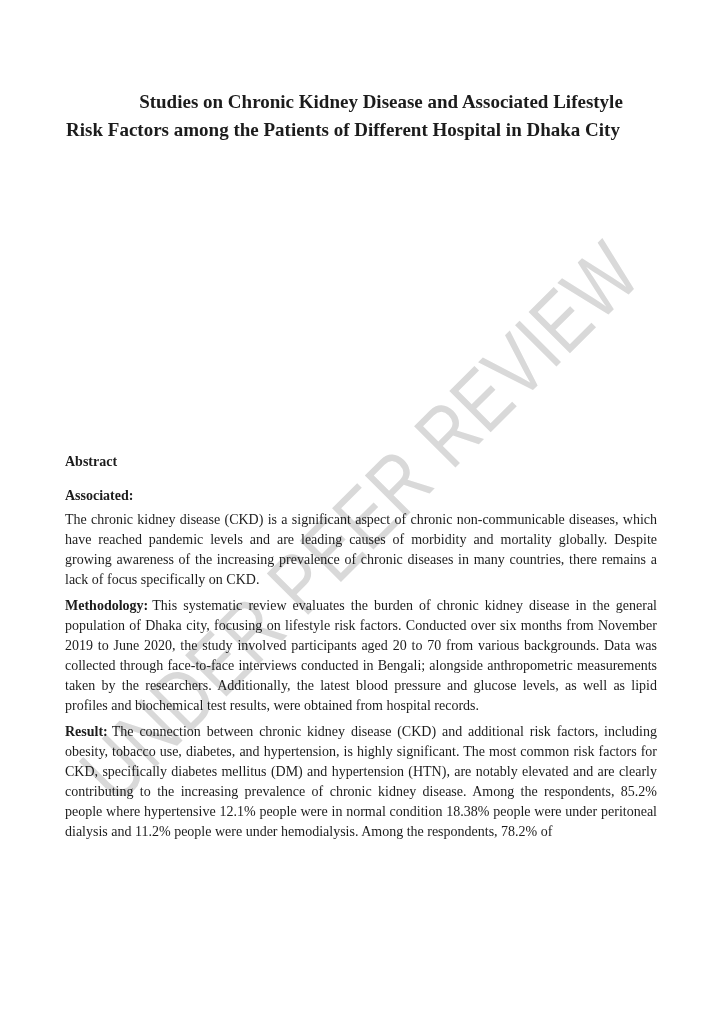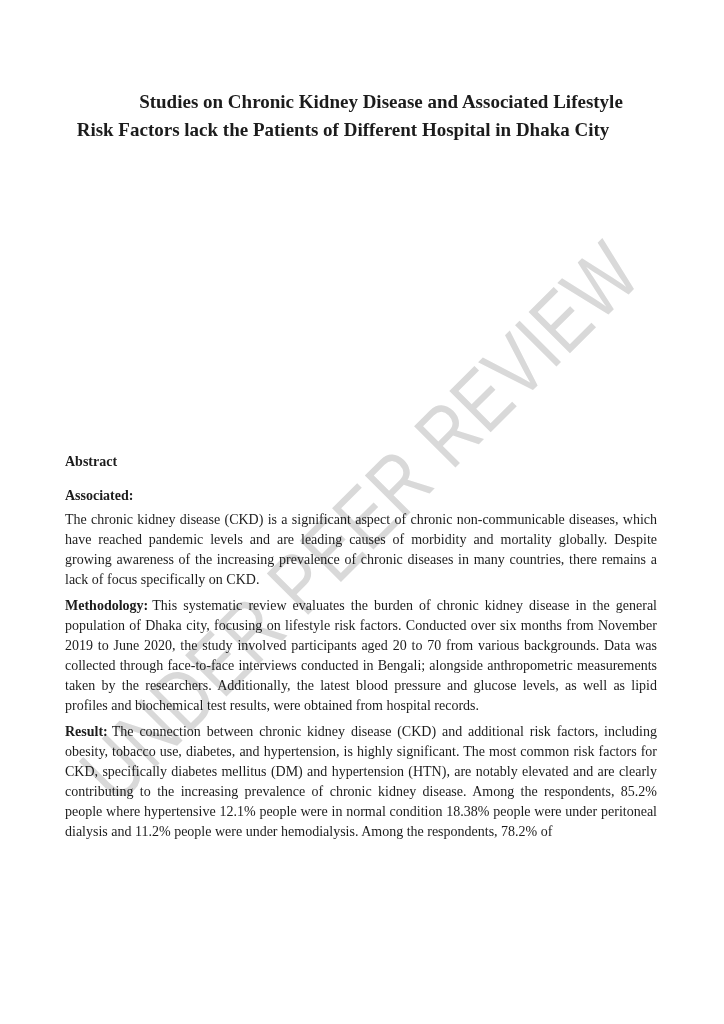--- a/index.html
+++ b/index.html
@@ -85,21 +85,21 @@
 <body>
 
 <div class="page">
 
   <div class="watermark">UNDER PEER REVIEW</div>
 
   <div class="content-layer">
 
     <h1 class="paper-title">
       <span class="tline tline1">Studies on Chronic Kidney Disease and Associated Lifestyle</span>
-      <span class="tline tline2">Risk Factors lack the Patients of Different Hospital in Dhaka City</span>
+      <span class="tline tline2">Risk Factors among the Patients of Different Hospital in Dhaka City</span>
     </h1>
 
     <div class="body-col">
 
       <h2 class="section-h">Abstract</h2>
 
       <h3 class="sub-h">Associated:</h3>
 
       <p class="para first">
         <span>The chronic kidney disease (CKD) is a significant aspect of chronic non-communicable diseases, which have reached pandemic levels and are leading causes of morbidity and mortality globally. Despite growing awareness of the increasing prevalence of chronic diseases in many countries, there remains a lack of focus specifically on CKD.</span>

